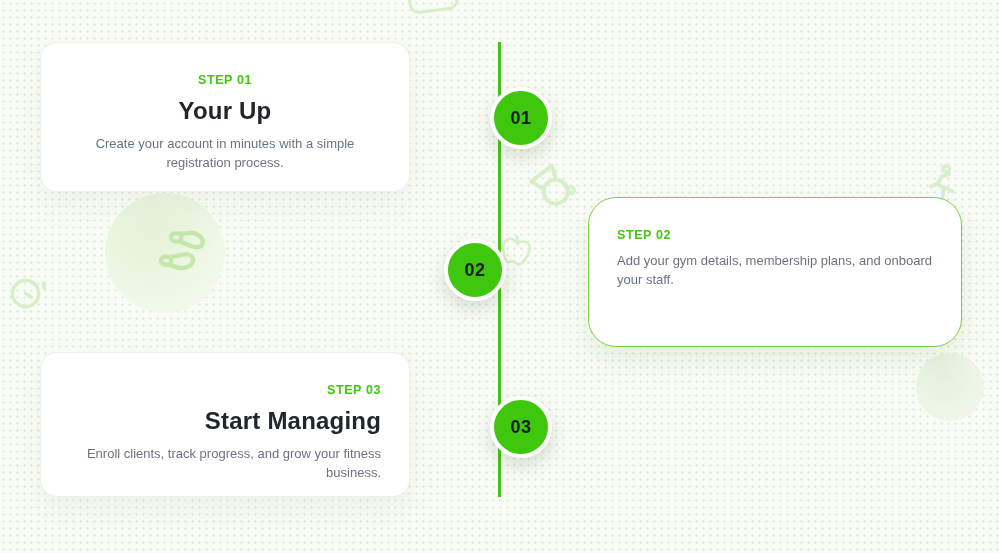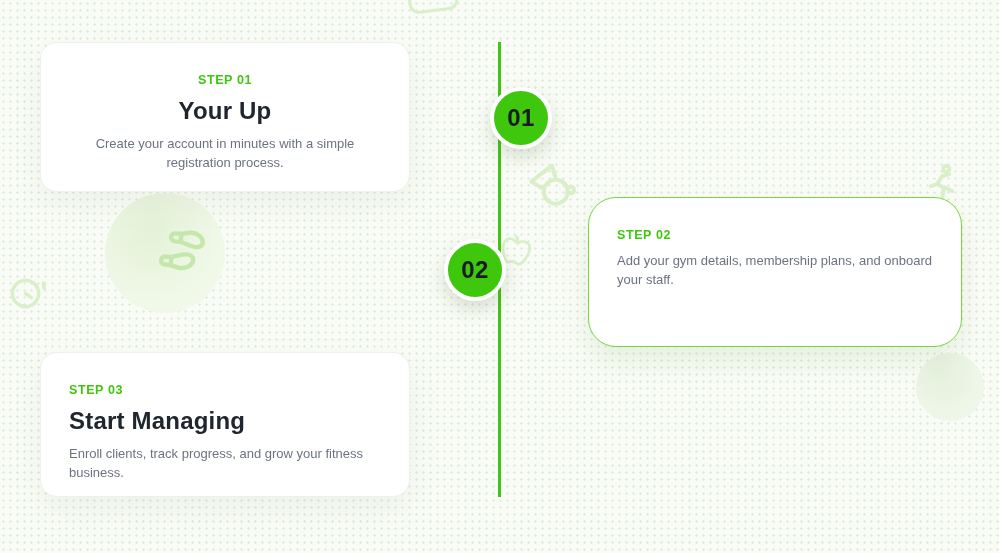--- a/index.html
+++ b/index.html
@@ -50,38 +50,38 @@
   
   .timeline-line{
     position:absolute;left:498px;top:42px;width:3px;height:455px;
     background:var(--line-green);z-index:1;
   }
   .marker{
     position:absolute;z-index:3;width:62px;height:62px;border-radius:50%;
     background:var(--accent-green);border:4px solid #ffffff;
     box-shadow:0 8px 18px rgba(60,90,40,.18);
     display:flex;align-items:center;justify-content:center;
-    font-size:24px;font-weight:700;color:var(--marker-text);
+    font-size:18px;font-weight:700;color:var(--marker-text);
     letter-spacing:.5px;
   }
   .marker-1{left:490px;top:87px;}
   .marker-2{left:444px;top:239px;}
   .marker-3{left:490px;top:396px;}
   
   .card{
     position:absolute;z-index:2;background:#ffffff;border-radius:17px;
     border:1px solid #eef1ea;
     box-shadow:0 12px 28px rgba(140,155,125,.10);
     padding:30px 28px;
   }
   .card-1{left:40px;top:42px;width:370px;height:150px;text-align:center;}
   .card-2{left:588px;top:197px;width:374px;height:150px;text-align:left;
     border:1.5px solid var(--card-active-border);border-radius:28px;
     box-shadow:0 14px 26px rgba(120,160,90,.14);}
-  .card-3{left:40px;top:352px;width:370px;height:145px;text-align:left;}
+  .card-3{left:40px;top:352px;width:370px;height:145px;text-align:right;}
   .step-label{
     color:var(--accent-green);font-size:12.5px;font-weight:700;
     letter-spacing:.6px;margin-bottom:10px;
   }
   .card-title{
     color:var(--heading-color);font-size:24px;font-weight:700;
     margin-bottom:10px;letter-spacing:.2px;
   }
   .card-desc{
     color:var(--description-color);font-size:13px;line-height:1.45;
@@ -139,20 +139,23 @@
   </span>
 
   <div class="timeline-line"></div>
 
   <div class="marker marker-1">
     <span>01</span>
   </div>
   <div class="marker marker-2">
     <span>02</span>
   </div>
+  <div class="marker marker-3">
+    <span>03</span>
+  </div>
 
   <div class="card card-1">
     <div class="step-label">STEP 01</div>
     <h3 class="card-title">Your Up</h3>
     <p class="card-desc">Create your account in minutes with a simple registration process.</p>
   </div>
 
   <div class="card card-2">
     <div class="step-label">STEP 02</div>
     <p class="card-desc">Add your gym details, membership plans, and onboard your staff.</p>

